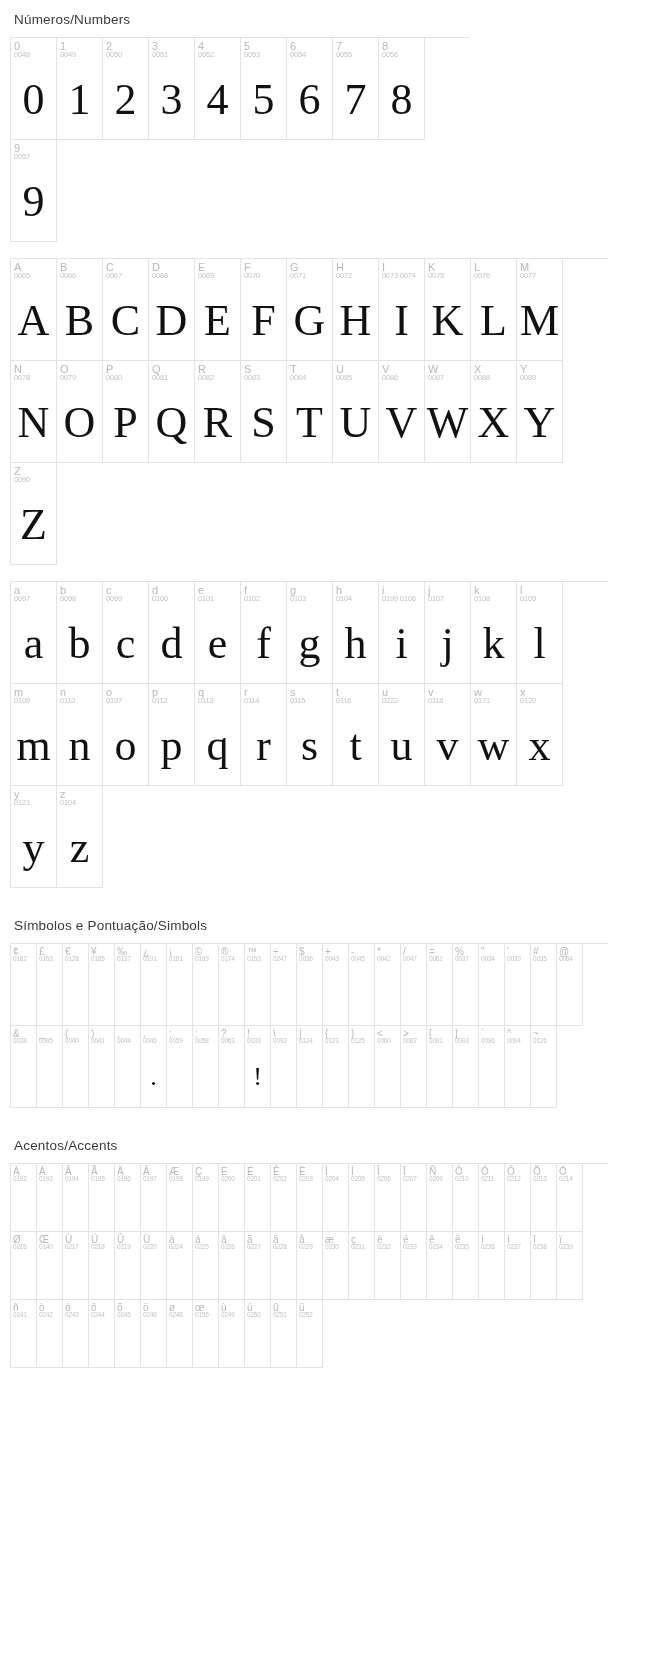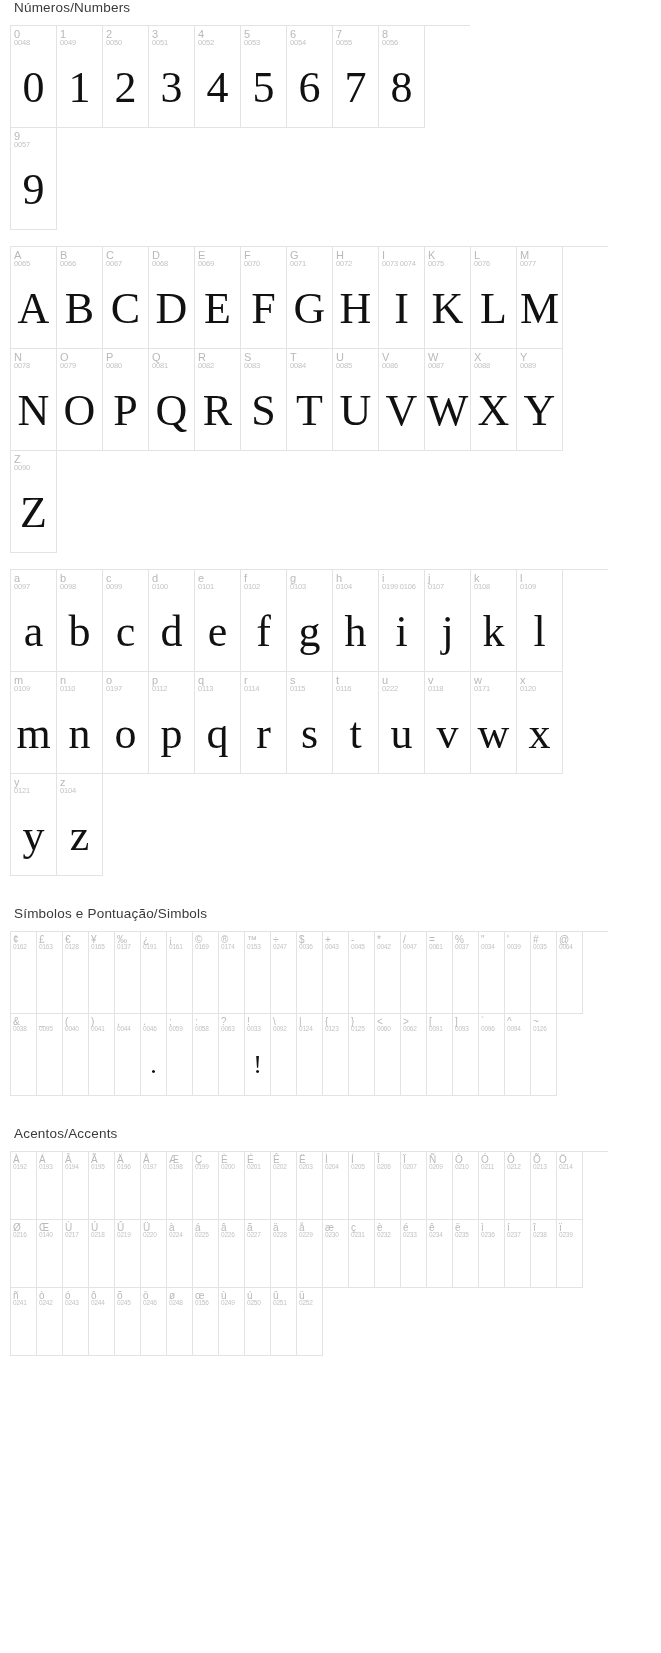--- a/index.html
+++ b/index.html
@@ -20,21 +20,21 @@
     padding: 0 0 20px 0;
   }
   .section-title {
     font-size: 13.5px;
     color: #3a3a3a;
     font-weight: 400;
     margin: 0;
     padding: 14px 0 10px 14px;
     letter-spacing: 0.2px;
   }
-  .section-title.first { padding-top: 0; }
+  .section-title.first { padding-top: 12px; }
 
   .glyph-grid {
     display: flex;
     flex-wrap: wrap;
     border-left: 1px solid #e3e3e3;
     border-top: 1px solid #e3e3e3;
     width: max-content;
     margin-left: 10px;
     background: #fff;
   }

